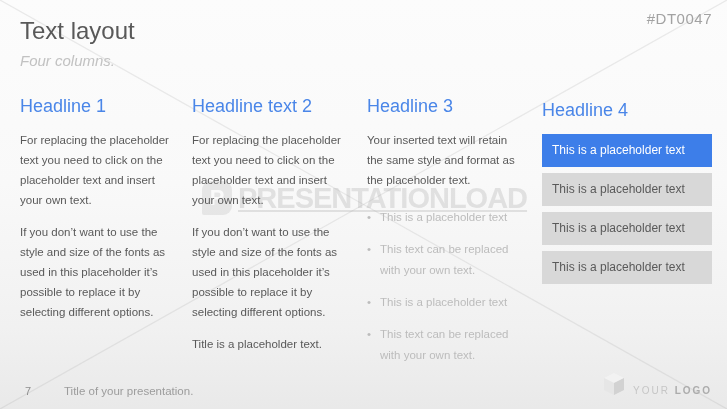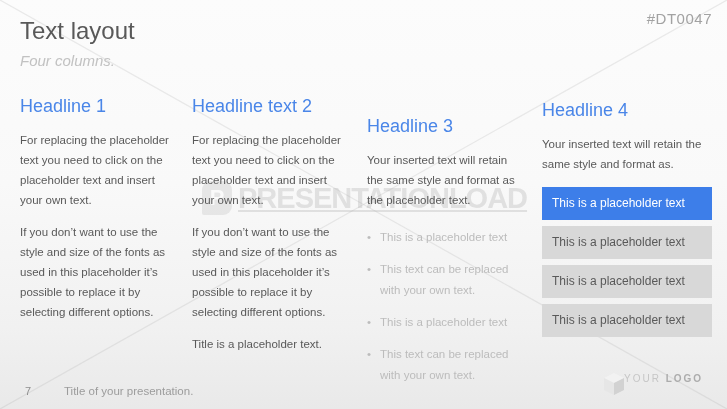--- a/index.html
+++ b/index.html
@@ -25,21 +25,21 @@
     color:rgba(168,168,168,0.30);white-space:nowrap;text-decoration:underline;
   }
   
   .title{position:absolute;left:20px;top:17px;font-size:24px;font-weight:normal;color:#595959;z-index:2;text-align:center;}
   .subtitle{position:absolute;left:20px;top:52px;font-size:15px;color:#c2c2c2;z-index:2;font-style:italic;}
   .tag{position:absolute;right:15px;top:10px;font-size:15px;color:#a2a2a2;letter-spacing:0.5px;z-index:2;}
   
   .col{position:absolute;top:96px;width:150px;z-index:2;}
   .col1{left:20px;}
   .col2{left:192px;}
-  .col3{left:367px;margin-top:20px;}
+  .col3{left:367px;}
   .col4{left:542px;top:100px;width:170px;}
   .headline{font-size:18px;color:#4a86e8;margin:0 0 13px 0;}
   .col p{
     font-size:11.5px;line-height:20px;color:#595959;
     margin:0 0 12px 0;white-space:pre-line;
   }
   .bullets{margin-top:17px;}
   .bullet{display:flex;margin-bottom:11px;}
   .bullet .marker{width:13px;font-size:11.5px;line-height:21px;color:#bcbcbc;flex:none;}
   .bullet .btext{font-size:11.5px;line-height:21px;color:#bcbcbc;white-space:pre-line;}
@@ -48,21 +48,21 @@
   .pbox{
     height:33px;line-height:33px;margin-bottom:6px;padding-left:10px;
     background:#d8d8d8;color:#595959;font-size:12px;
     white-space:nowrap;overflow:hidden;
   }
   .pbox.primary{background:#3d7ee9;color:#ffffff;}
   
   .footer{position:absolute;left:0;bottom:0;width:727px;height:44px;z-index:2;}
   .pagenum{position:absolute;left:25px;top:20px;font-size:11px;color:#8e8e8e;}
   .ptitle{position:absolute;left:64px;top:20px;font-size:11.5px;color:#9c9c9c;}
-  .logo{position:absolute;left:604px;top:8px;display:flex;align-items:flex-start;}
+  .logo{position:absolute;left:604px;top:8px;display:flex;align-items:flex-end;gap:9px;}
   .logo-text{font-size:10px;letter-spacing:2px;color:#c6c6c6;}
   .logo-text .bold{font-weight:bold;color:#acacac;}
 </style>
 </head>
 <body>
 
 <div class="slide">
 
   <svg class="wm-lines" viewBox="0 0 727 409" xmlns="http://www.w3.org/2000/svg">
     <line x1="0" y1="0" x2="727" y2="409" stroke="rgba(170,170,170,0.22)" stroke-width="1.2"></line>
@@ -127,22 +127,20 @@
       <div class="bullet">
         <span class="marker">•</span>
         <span class="btext">This text can be replaced
 with your own text.</span>
       </div>
     </div>
   </div>
 
   <div class="col col4">
     <div class="headline">Headline 4</div>
-    <p>Your inserted text will retain the
-same style and format as.</p>
     <div class="boxes">
       <div class="pbox primary">This is a placeholder text</div>
       <div class="pbox">This is a placeholder text</div>
       <div class="pbox">This is a placeholder text</div>
       <div class="pbox">This is a placeholder text</div>
     </div>
   </div>
 
   <div class="footer">
     <span class="pagenum">7</span>

